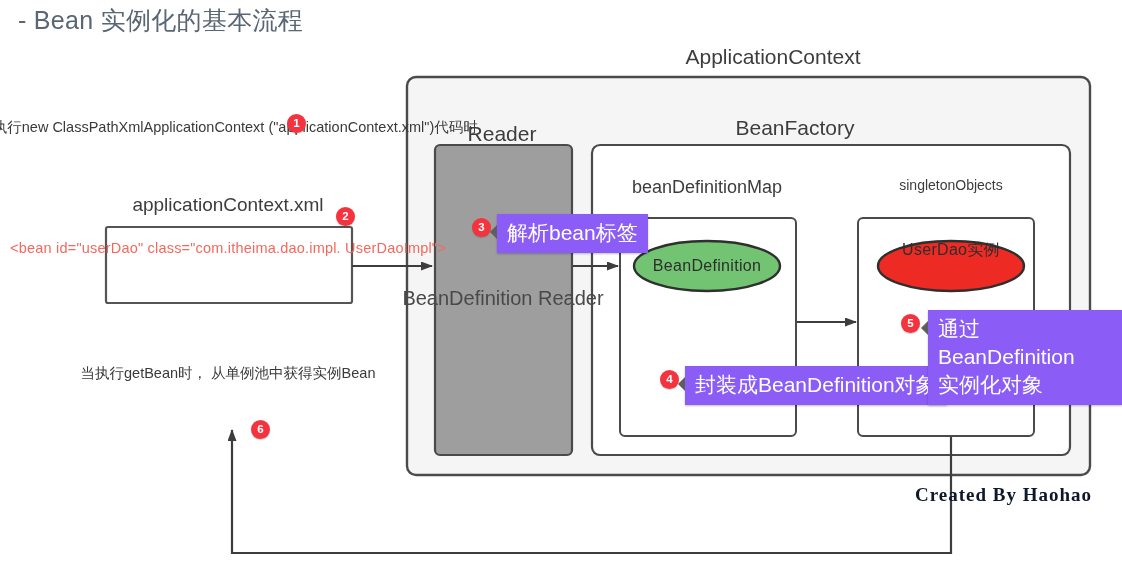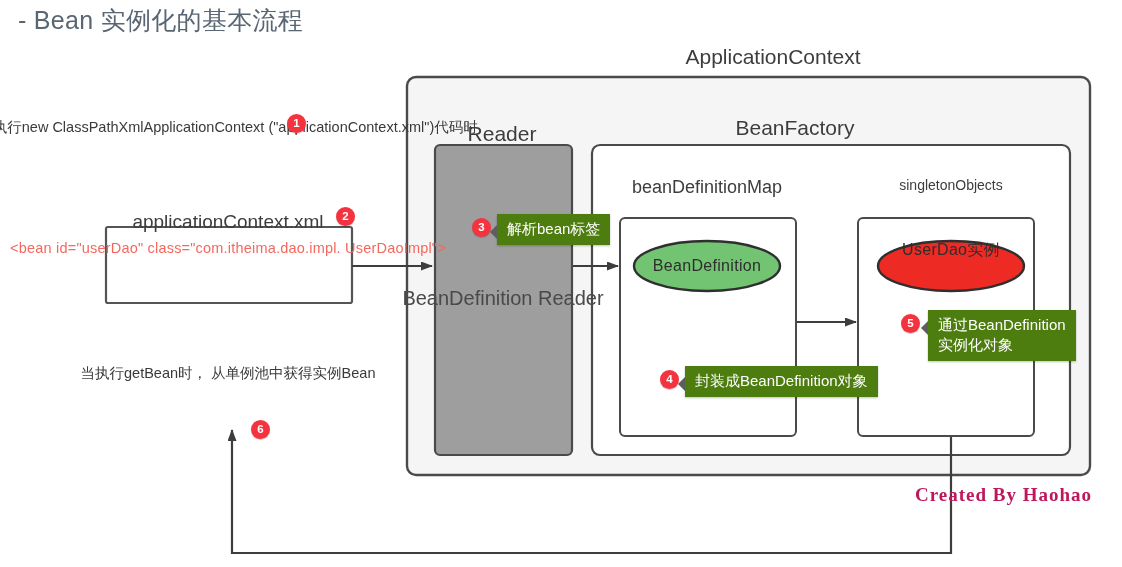--- a/index.html
+++ b/index.html
@@ -94,23 +94,23 @@
     color: #2e2e2e;
     text-align: center;
     transform: translate(-50%, -50%);
     white-space: nowrap;
     letter-spacing: .3px;
   }
 
   
   .callout {
     position: absolute;
-    background: #4d7c0f;
+    background: #8b5cf6;
     color: #ffffff;
-    font-size: 15px;
+    font-size: 21px;
     padding: 5px 10px 6px 10px;
     line-height: 1.34;
     white-space: pre-line;
     box-shadow: 0 1px 2px rgba(0,0,0,.25);
   }
   .callout::before {
     content: "";
     position: absolute;
     left: -7px;
     top: 11px;
@@ -133,21 +133,21 @@
     text-align: center;
     box-shadow: 0 1px 1px rgba(0,0,0,.2);
   }
 
   
   #watermark {
     position: absolute;
     font-family: "Liberation Serif", "DejaVu Serif", serif;
     font-size: 19px;
     font-weight: bold;
-    color: #be185d;
+    color: #0f172a;
     letter-spacing: 1px;
     white-space: nowrap;
   }
 </style>
 </head>
 <body>
 
 <div id="stage">
 
   <div class="lbl abs" id="page-title">- Bean 实例化的基本流程</div>
@@ -198,21 +198,21 @@
 Reader</div>
 
   <div class="ellipse-text" style="left:707px; top:266px;">BeanDefinition</div>
 
   <div class="ellipse-text" style="left:951px; top:250px;">UserDao实例</div>
 
   <div class="lbl abs center" id="note1" style="left:228px; top:117px;">当执行new
 ClassPathXmlApplicationContext
 ("applicationContext.xml")代码时</div>
 
-  <div class="lbl abs center" id="xml-filename" style="left:228px; top:210px;">applicationContext.xml</div>
+  <div class="lbl abs center" id="xml-filename" style="left:228px; top:193px;">applicationContext.xml</div>
 
   <div class="lbl abs center" id="xml-code" style="left:228px; top:238px;">&lt;bean id="userDao"
 class="com.itheima.dao.impl.
 UserDaoImpl"&gt;</div>
 
   <div class="lbl abs center" id="note6" style="left:228px; top:363px;">当执行getBean时，
 从单例池中获得实例Bean</div>
 
   <div class="callout abs" style="left:497px; top:214px;">解析bean标签</div>
 

